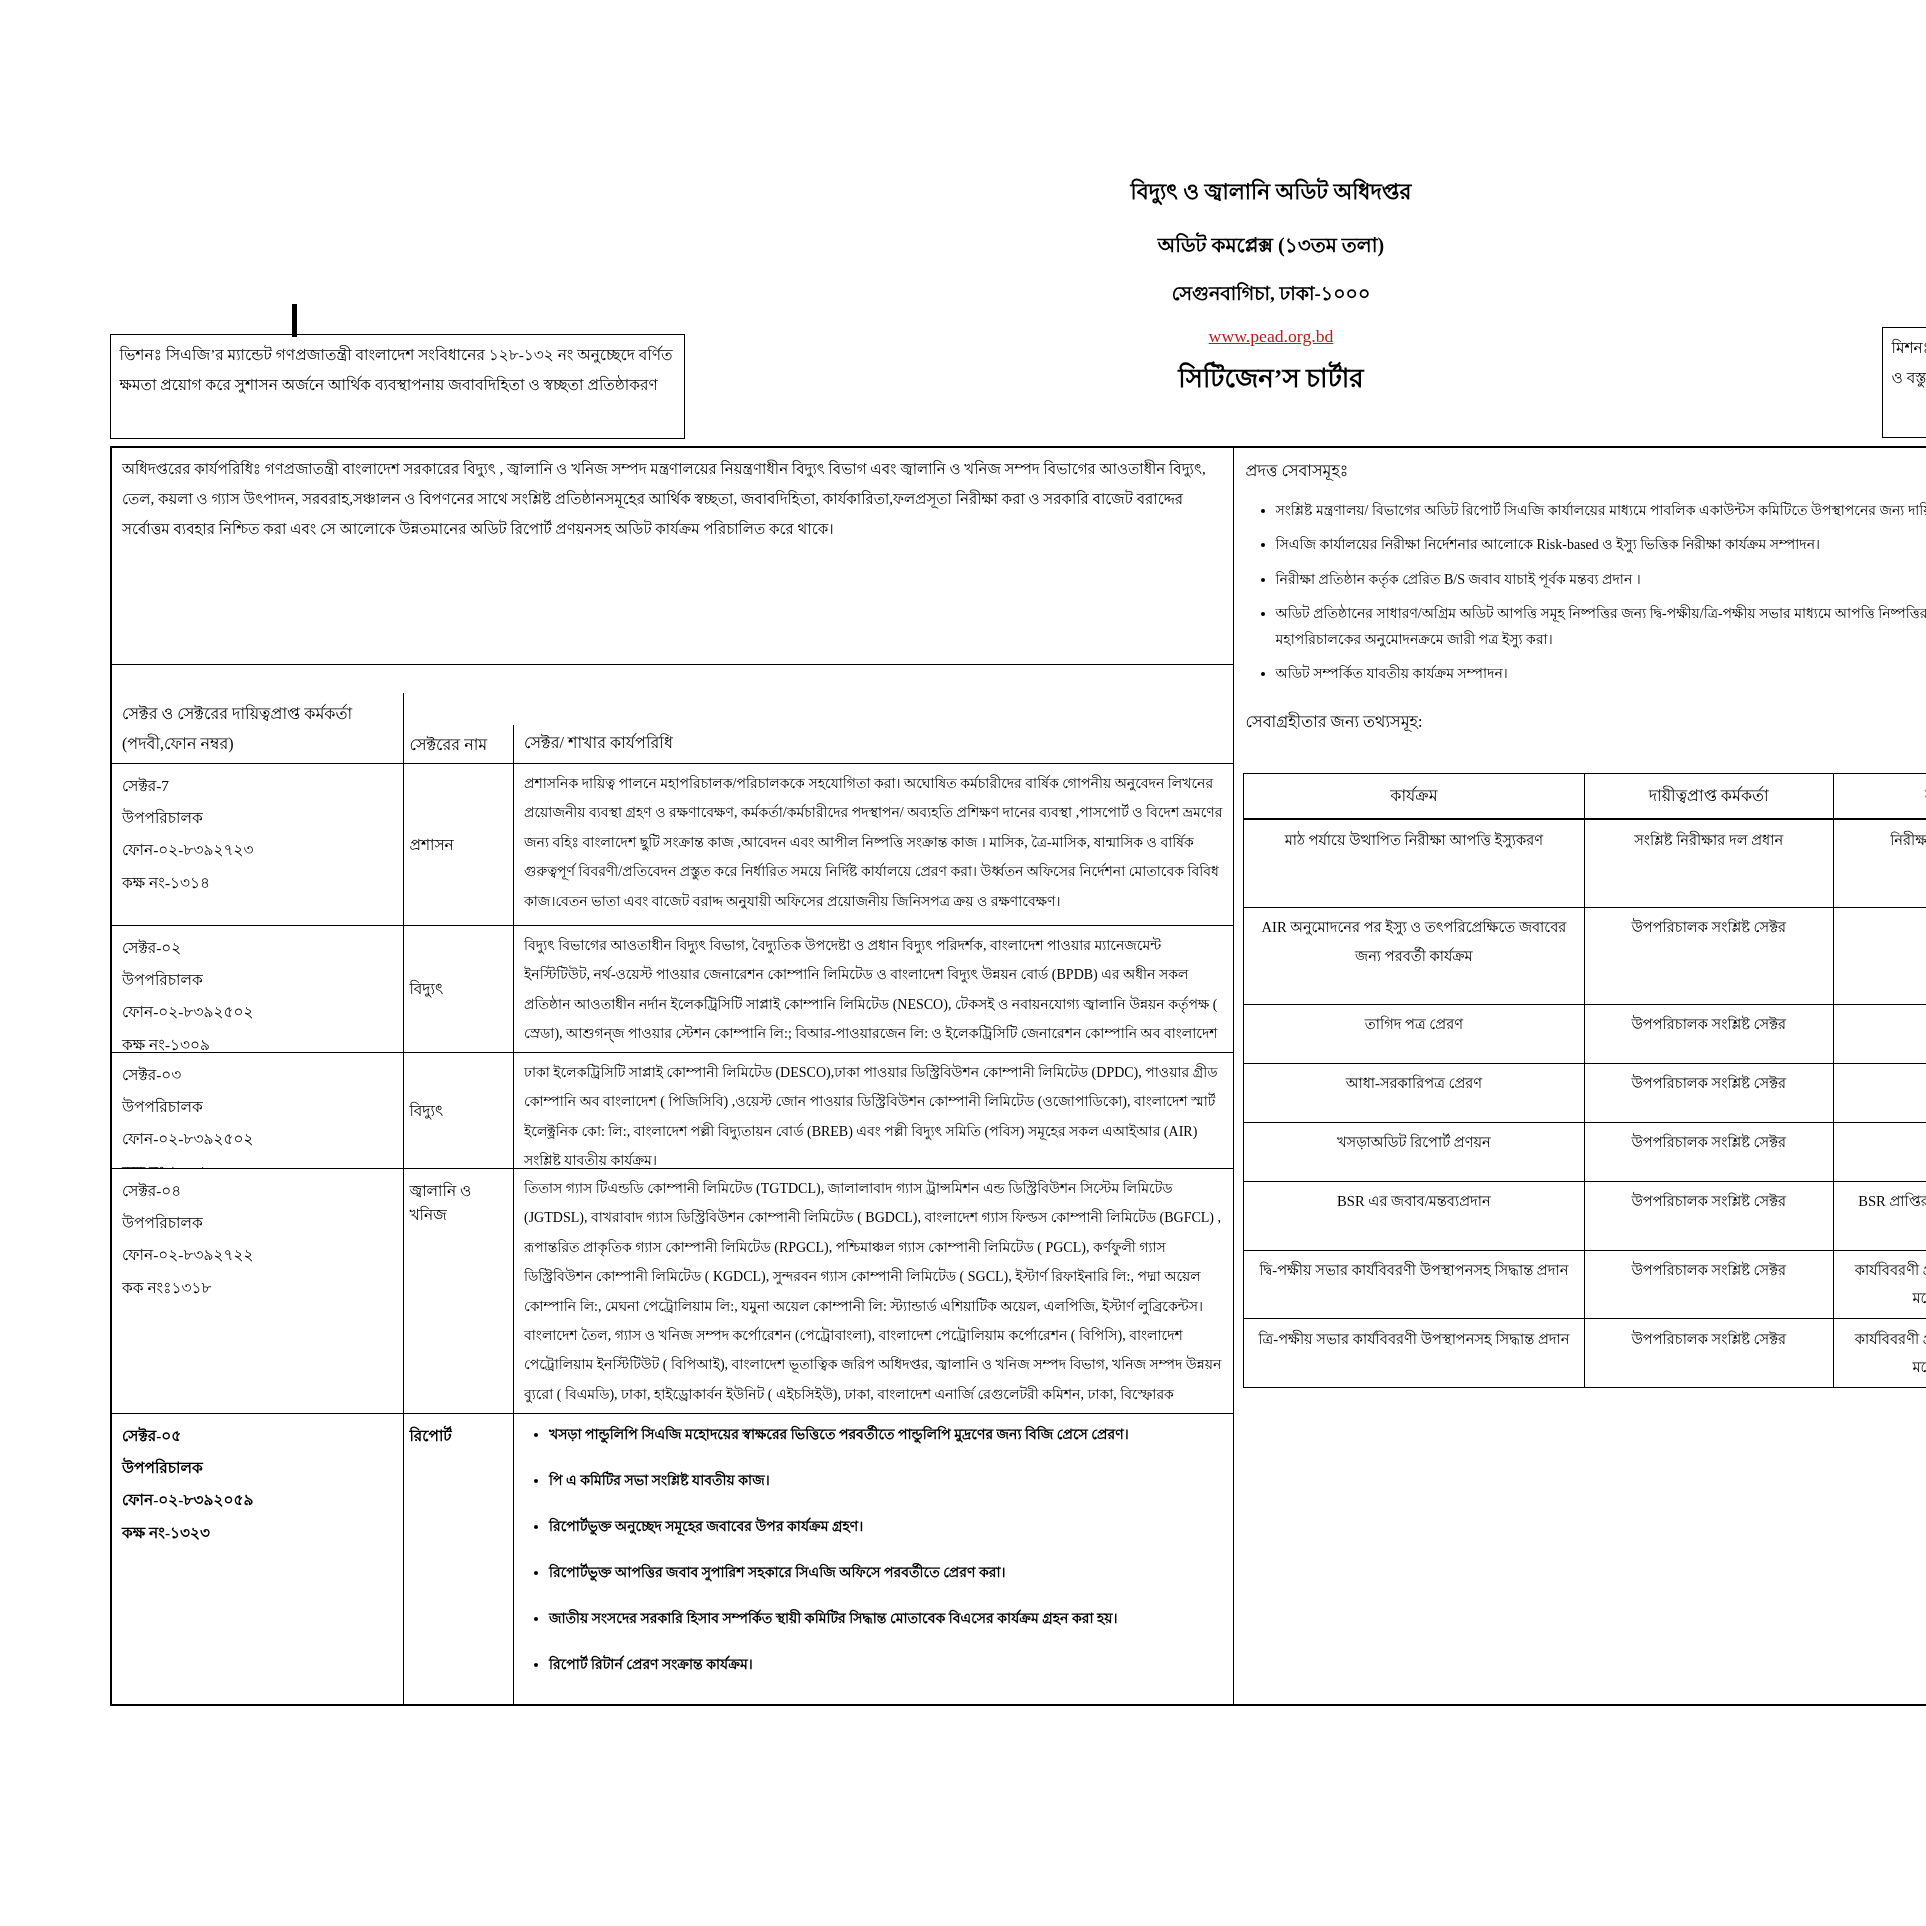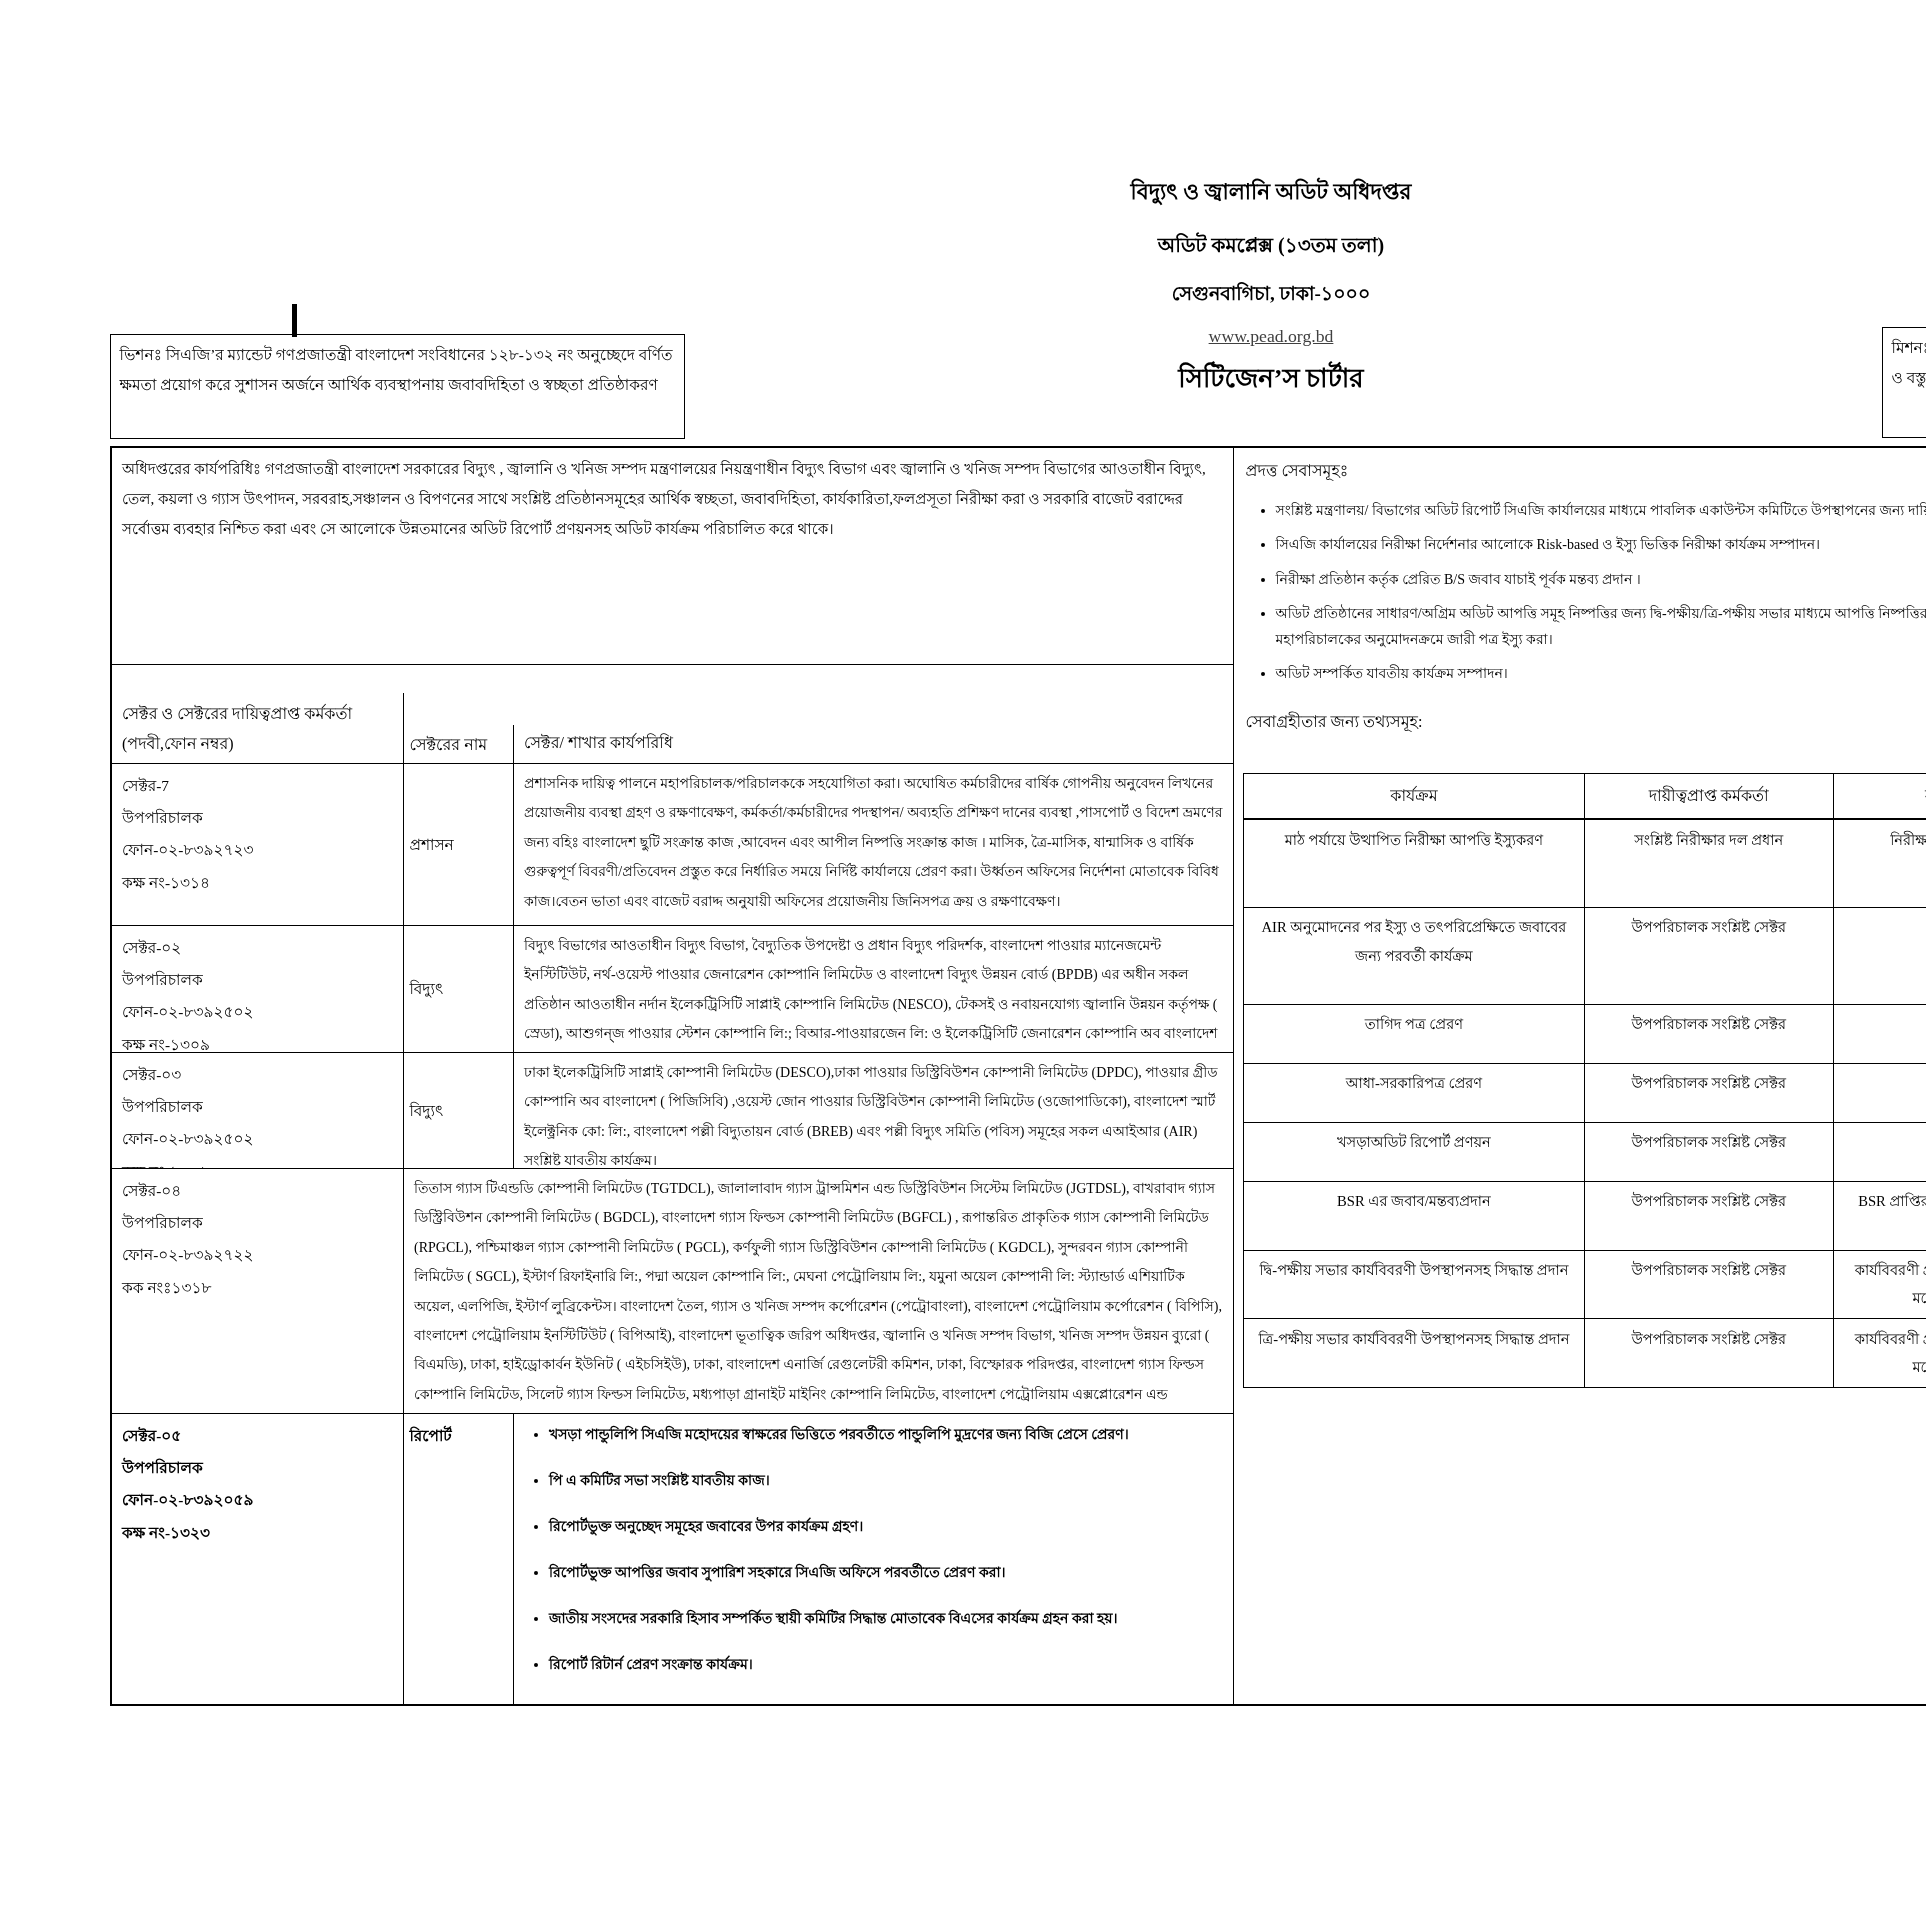--- a/index.html
+++ b/index.html
@@ -6,21 +6,21 @@
   .page{position:relative;width:2542px;height:1965px;background:#ffffff;color:#000;
         font-family:"Liberation Serif","DejaVu Serif",serif;overflow:hidden;}
   .artifact{position:absolute;left:292px;top:304px;width:5px;height:33px;background:#000;}
 
   
   .header{position:absolute;left:0;top:175px;width:100%;text-align:center;}
   .header .h-org{font-size:21.6px;font-weight:bold;margin-bottom:18.5px;}
   .header .h-l2{font-size:20px;font-weight:bold;margin-bottom:16px;}
   .header .h-l3{font-size:19px;font-weight:bold;margin-bottom:15.4px;}
   .header .h-web{font-size:17.7px;margin-bottom:10.8px;}
-  a.link{color:#404040;text-decoration:underline;cursor:pointer;}
+  a.link{color:#b91c1c;text-decoration:underline;cursor:pointer;}
   .header .h-title{font-size:26px;font-weight:bold;}
 
   
   .vision{position:absolute;left:110px;top:334px;width:575px;height:105px;border:1.9px solid #000;
           box-sizing:border-box;padding:4.6px 8.5px;font-size:15.4px;line-height:2.0;}
   .mission{position:absolute;left:1882px;top:327px;width:549px;height:111px;border:1.9px solid #000;
           box-sizing:border-box;padding:4.6px 8.5px;font-size:15.4px;line-height:2.0;}
 
   
   .main{position:absolute;left:110px;top:446px;width:2323px;height:1260px;border:2.3px solid #000;
@@ -133,20 +133,21 @@
           <div class="sc3">ঢাকা ইলেকট্রিসিটি সাপ্লাই কোম্পানী লিমিটেড (DESCO),ঢাকা পাওয়ার ডিস্ট্রিবিউশন কোম্পানী লিমিটেড (DPDC), পাওয়ার গ্রীড কোম্পানি অব বাংলাদেশ (  পিজিসিবি) ,ওয়েস্ট জোন পাওয়ার ডিস্ট্রিবিউশন কোম্পানী লিমিটেড (ওজোপাডিকো), বাংলাদেশ স্মার্ট ইলেক্ট্রনিক কো: লি:, বাংলাদেশ পল্লী বিদ্যুতায়ন বোর্ড (BREB) এবং পল্লী বিদ্যুৎ সমিতি (পবিস) সমূহের সকল এআইআর (AIR) সংশ্লিষ্ট যাবতীয় কার্যক্রম।</div>
         </div>
 
         <div class="srow sr-4 top-label">
           <div class="sc1">
             <div>সেক্টর-০৪</div>
             <div>উপপরিচালক</div>
             <div>ফোন-০২-৮৩৯২৭২২</div>
             <div>কক নংঃ১৩১৮</div>
           </div>
+          <div class="sc2">জ্বালানি ও খনিজ</div>
           <div class="sc3">তিতাস গ্যাস টিএন্ডডি কোম্পানী লিমিটেড (TGTDCL), জালালাবাদ গ্যাস ট্রান্সমিশন এন্ড ডিস্ট্রিবিউশন সিস্টেম লিমিটেড (JGTDSL), বাখরাবাদ গ্যাস ডিস্ট্রিবিউশন কোম্পানী লিমিটেড ( BGDCL), বাংলাদেশ গ্যাস ফিল্ডস কোম্পানী লিমিটেড (BGFCL) , রূপান্তরিত প্রাকৃতিক গ্যাস কোম্পানী লিমিটেড (RPGCL), পশ্চিমাঞ্চল গ্যাস কোম্পানী লিমিটেড ( PGCL), কর্ণফুলী গ্যাস ডিস্ট্রিবিউশন কোম্পানী লিমিটেড ( KGDCL), সুন্দরবন গ্যাস কোম্পানী লিমিটেড ( SGCL), ইস্টার্ণ রিফাইনারি লি:, পদ্মা অয়েল কোম্পানি লি:, মেঘনা পেট্রোলিয়াম লি:, যমুনা অয়েল কোম্পানী লি: স্ট্যান্ডার্ড এশিয়াটিক অয়েল, এলপিজি, ইস্টার্ণ লুব্রিকেন্টস।  বাংলাদেশ তৈল, গ্যাস ও খনিজ সম্পদ কর্পোরেশন (পেট্রোবাংলা), বাংলাদেশ পেট্রোলিয়াম কর্পোরেশন ( বিপিসি), বাংলাদেশ পেট্রোলিয়াম ইনস্টিটিউট ( বিপিআই), বাংলাদেশ ভূতাত্বিক জরিপ অধিদপ্তর, জ্বালানি ও খনিজ সম্পদ বিভাগ, খনিজ সম্পদ উন্নয়ন ব্যুরো ( বিএমডি), ঢাকা, হাইড্রোকার্বন ইউনিট ( এইচসিইউ), ঢাকা, বাংলাদেশ এনার্জি রেগুলেটরী কমিশন, ঢাকা, বিস্ফোরক পরিদপ্তর, বাংলাদেশ গ্যাস ফিল্ডস কোম্পানি লিমিটেড, সিলেট গ্যাস ফিল্ডস লিমিটেড, মধ্যপাড়া গ্রানাইট মাইনিং কোম্পানি লিমিটেড, বাংলাদেশ পেট্রোলিয়াম এক্সপ্লোরেশন এন্ড প্রোডাকশন কোম্পানি লিমিটেড ( বাপেক্স), বড়পুকুরিয়া কোল মাইনিং কোম্পানি লিমিটেড এর সকল এআইআর (AIR) সংশ্লিষ্ট যাবতীয় কার্যক্রম।</div>
         </div>
 
         <div class="srow sr-5 top-label">
           <div class="sc1">
             <div>সেক্টর-০৫</div>
             <div>উপপরিচালক</div>
             <div>ফোন-০২-৮৩৯২০৫৯</div>
             <div>কক্ষ নং-১৩২৩</div>
           </div>

